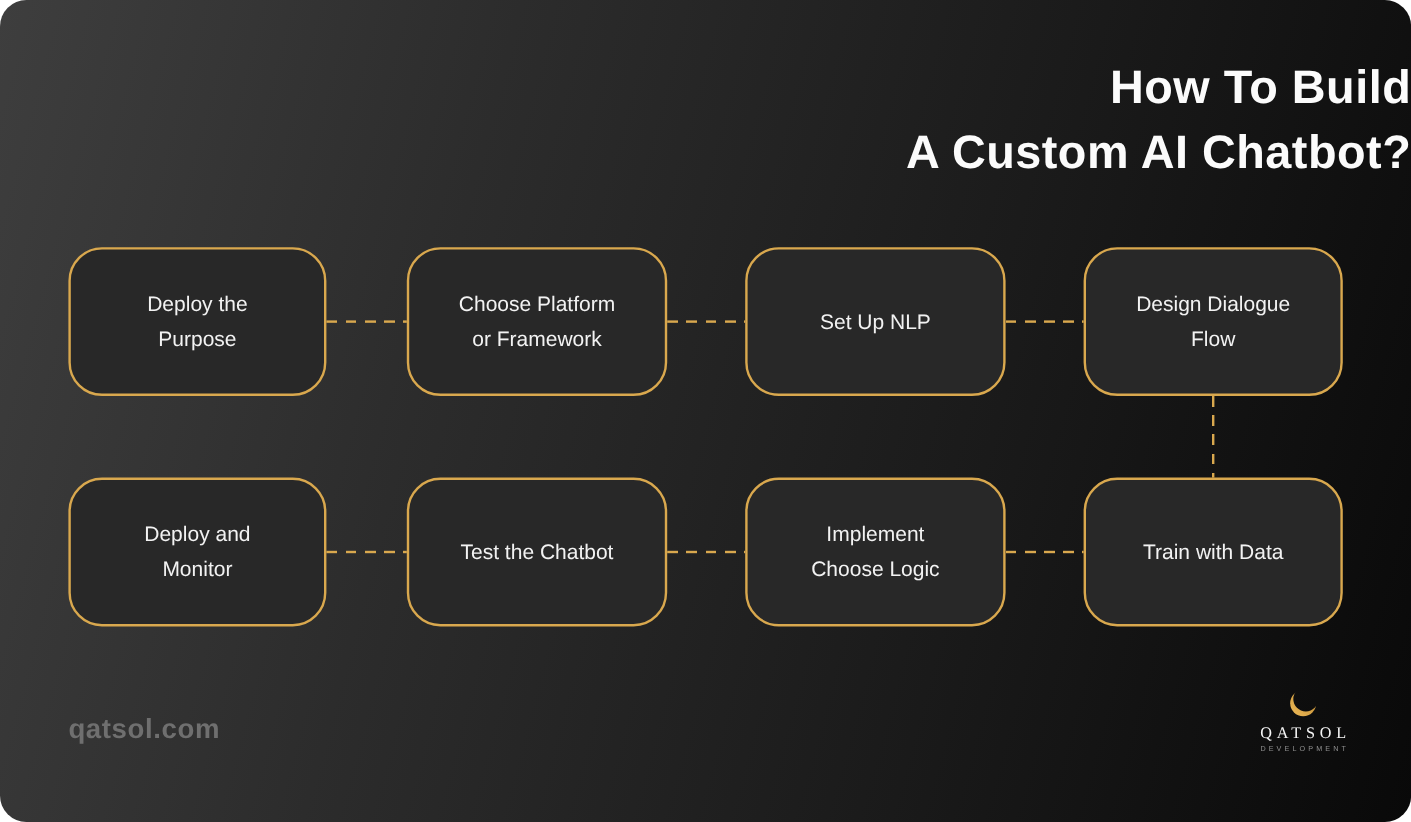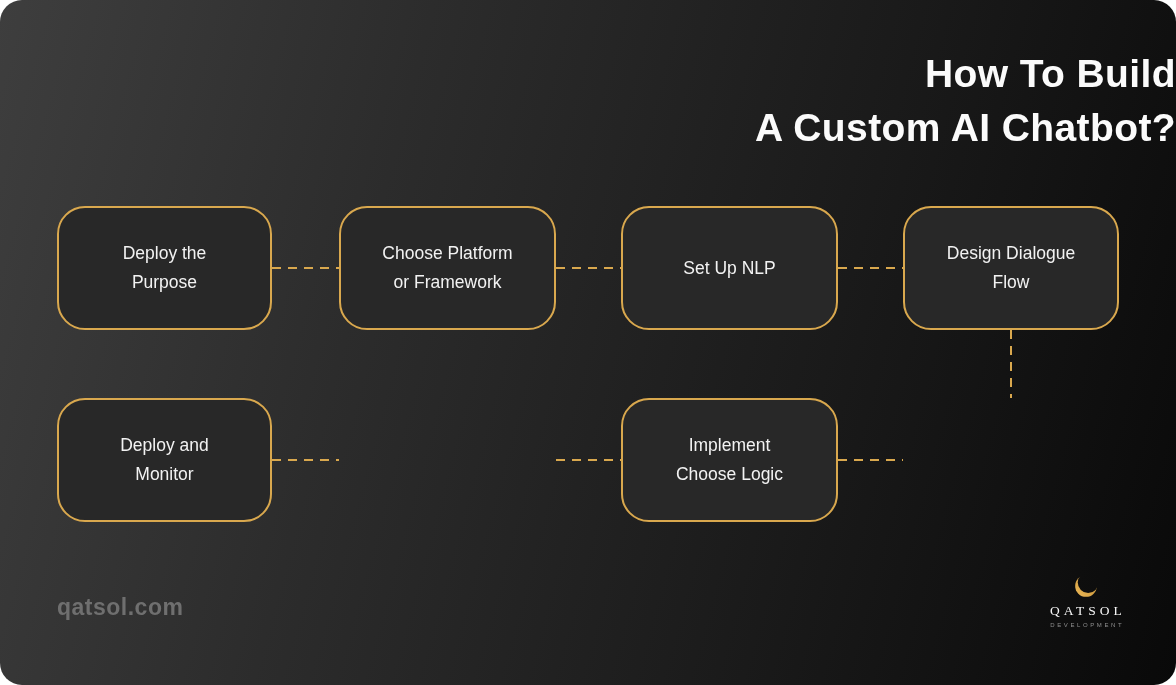--- a/index.html
+++ b/index.html
@@ -69,22 +69,24 @@
   <div class="box r1 c1">Deploy the
 Purpose</div>
   <div class="box r1 c2">Choose Platform
 or Framework</div>
   <div class="box r1 c4">Design Dialogue
 Flow</div>
   <div class="box r1 c3">Set Up NLP</div>
 
   <div class="box r2 c1">Deploy and
 Monitor</div>
+  <div class="box r2 c2">Test the Chatbot</div>
   <div class="box r2 c3">Implement
 Choose Logic</div>
+  <div class="box r2 c4">Train with Data</div>
 
   <div class="hconn hr1 g1"></div>
   <div class="hconn hr1 g2"></div>
   <div class="hconn hr1 g3"></div>
   <div class="hconn hr2 g1"></div>
   <div class="hconn hr2 g2"></div>
   <div class="hconn hr2 g3"></div>
   <div class="vconn vc"></div>
 
   <div class="website">qatsol.com</div>

